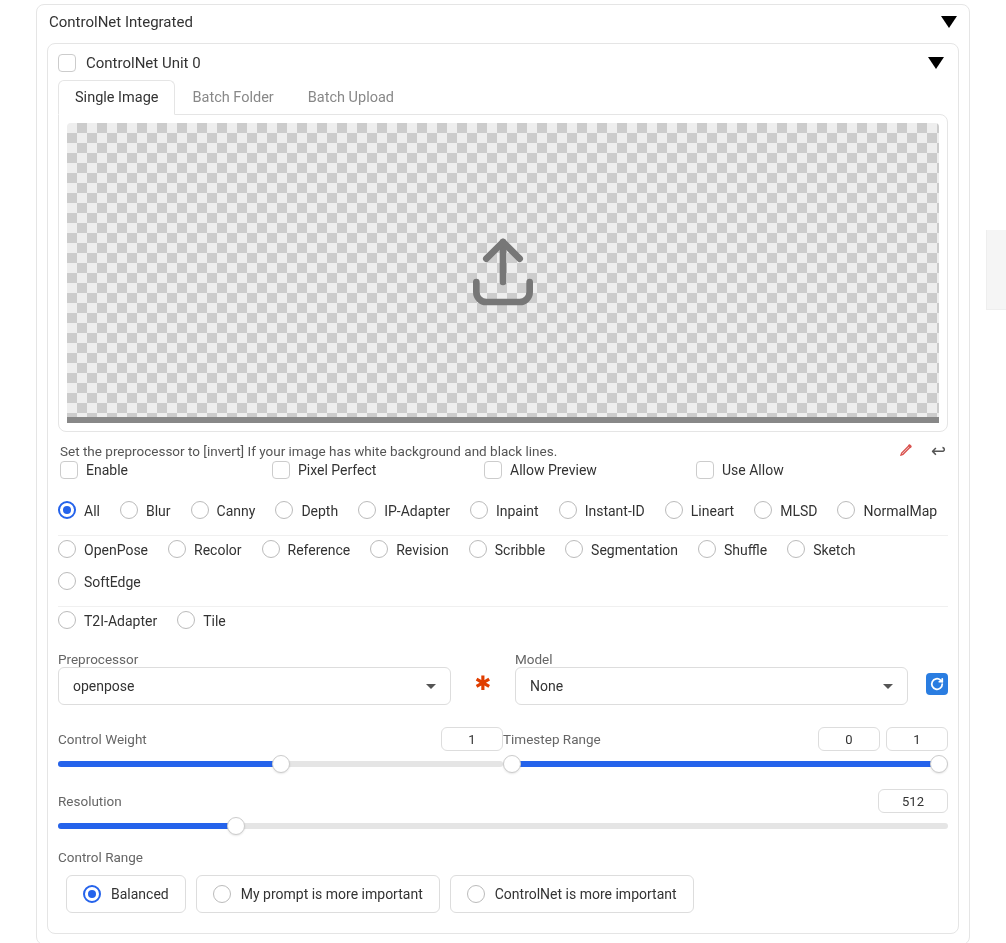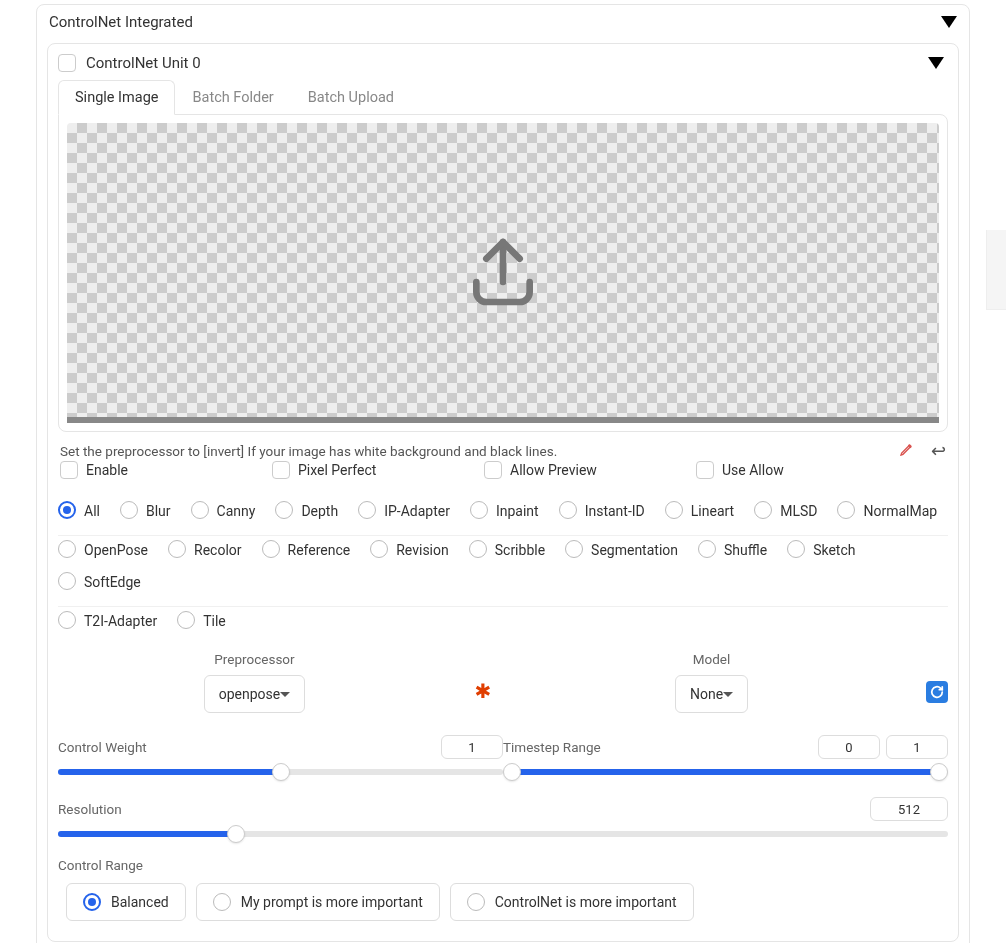--- a/index.html
+++ b/index.html
@@ -172,21 +172,21 @@
   background: #2563eb;
   border-radius: 50%;
 }
 .label-text { color: #333; font-size: 14px; }
 .select-row {
   display: flex;
   gap: 18px;
   margin-top: 20px;
   align-items: flex-end;
 }
-.select-col { flex: 1; display: flex; flex-direction: column; gap: 8px; align-items: center; }
+.select-col { flex: 1; display: flex; flex-direction: column; gap: 0; }
 .select-label { font-size: 13.5px; color: #666; }
 .select-box {
   border: 1px solid #ddd;
   border-radius: 6px;
   padding: 10px 14px;
   display: flex;
   justify-content: space-between;
   align-items: center;
   background: #fff;
   font-size: 14px;
@@ -494,21 +494,21 @@
           <div class="slider-fill" style="left:2%;width:96%"></div>
           <div class="slider-thumb" style="left:2%"></div>
           <div class="slider-thumb" style="left:98%"></div>
         </div>
       </div>
     </div>
 
     <div style="margin-top:22px">
       <div class="slider-header">
         <span class="slider-label">Resolution</span>
-        <div class="num-box" style="width:78px">512</div>
+        <div class="num-box" style="width:70px">512</div>
       </div>
       <div class="slider-track">
         <div class="slider-fill" style="left:0;width:20%"></div>
         <div class="slider-thumb" style="left:20%"></div>
       </div>
     </div>
 
     <div class="mode-row">
       <div class="mode-label">Control Range</div>
       <div class="mode-options">

